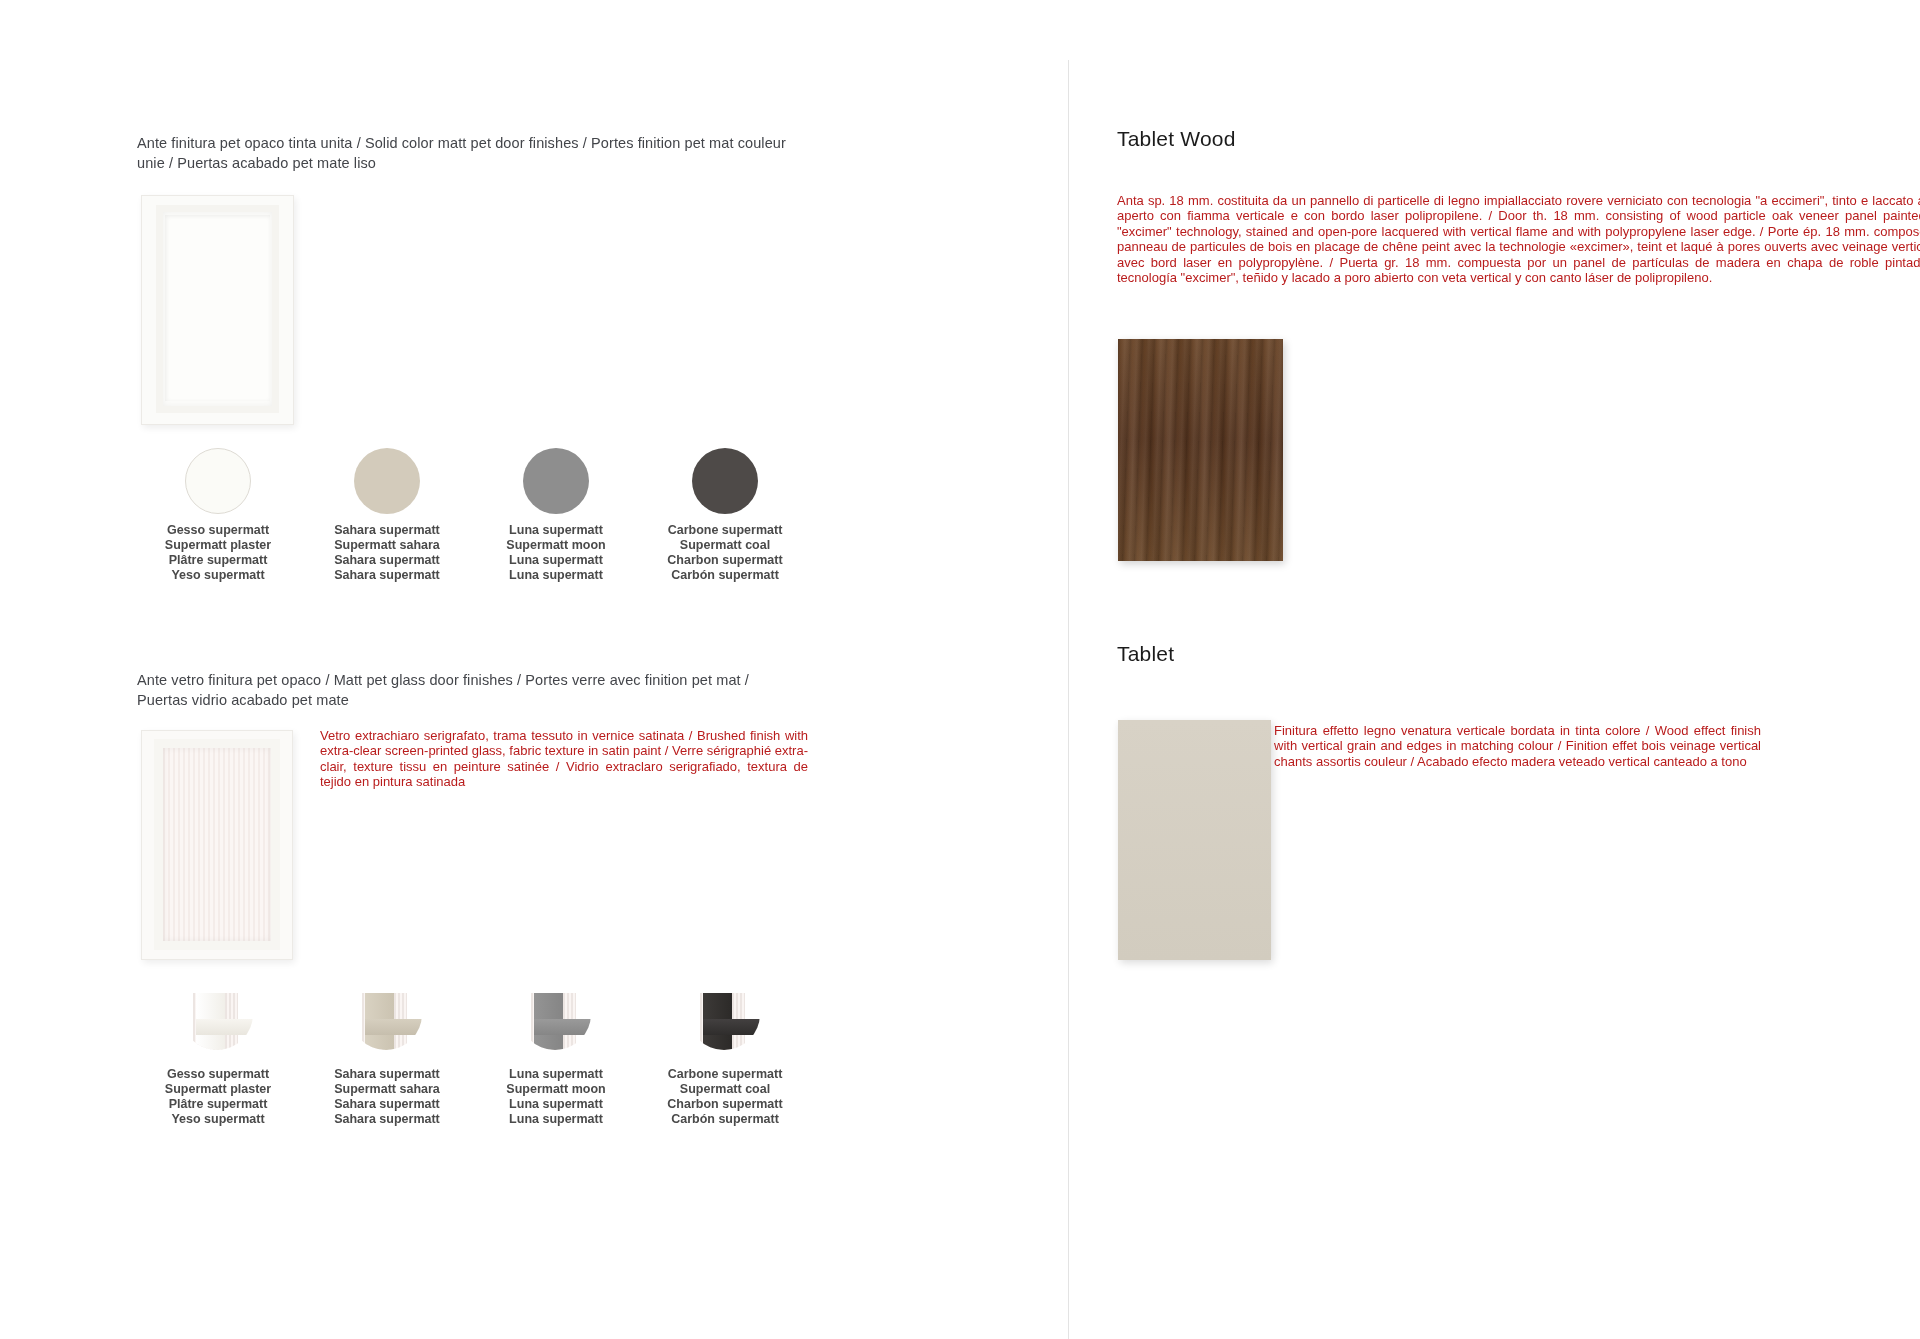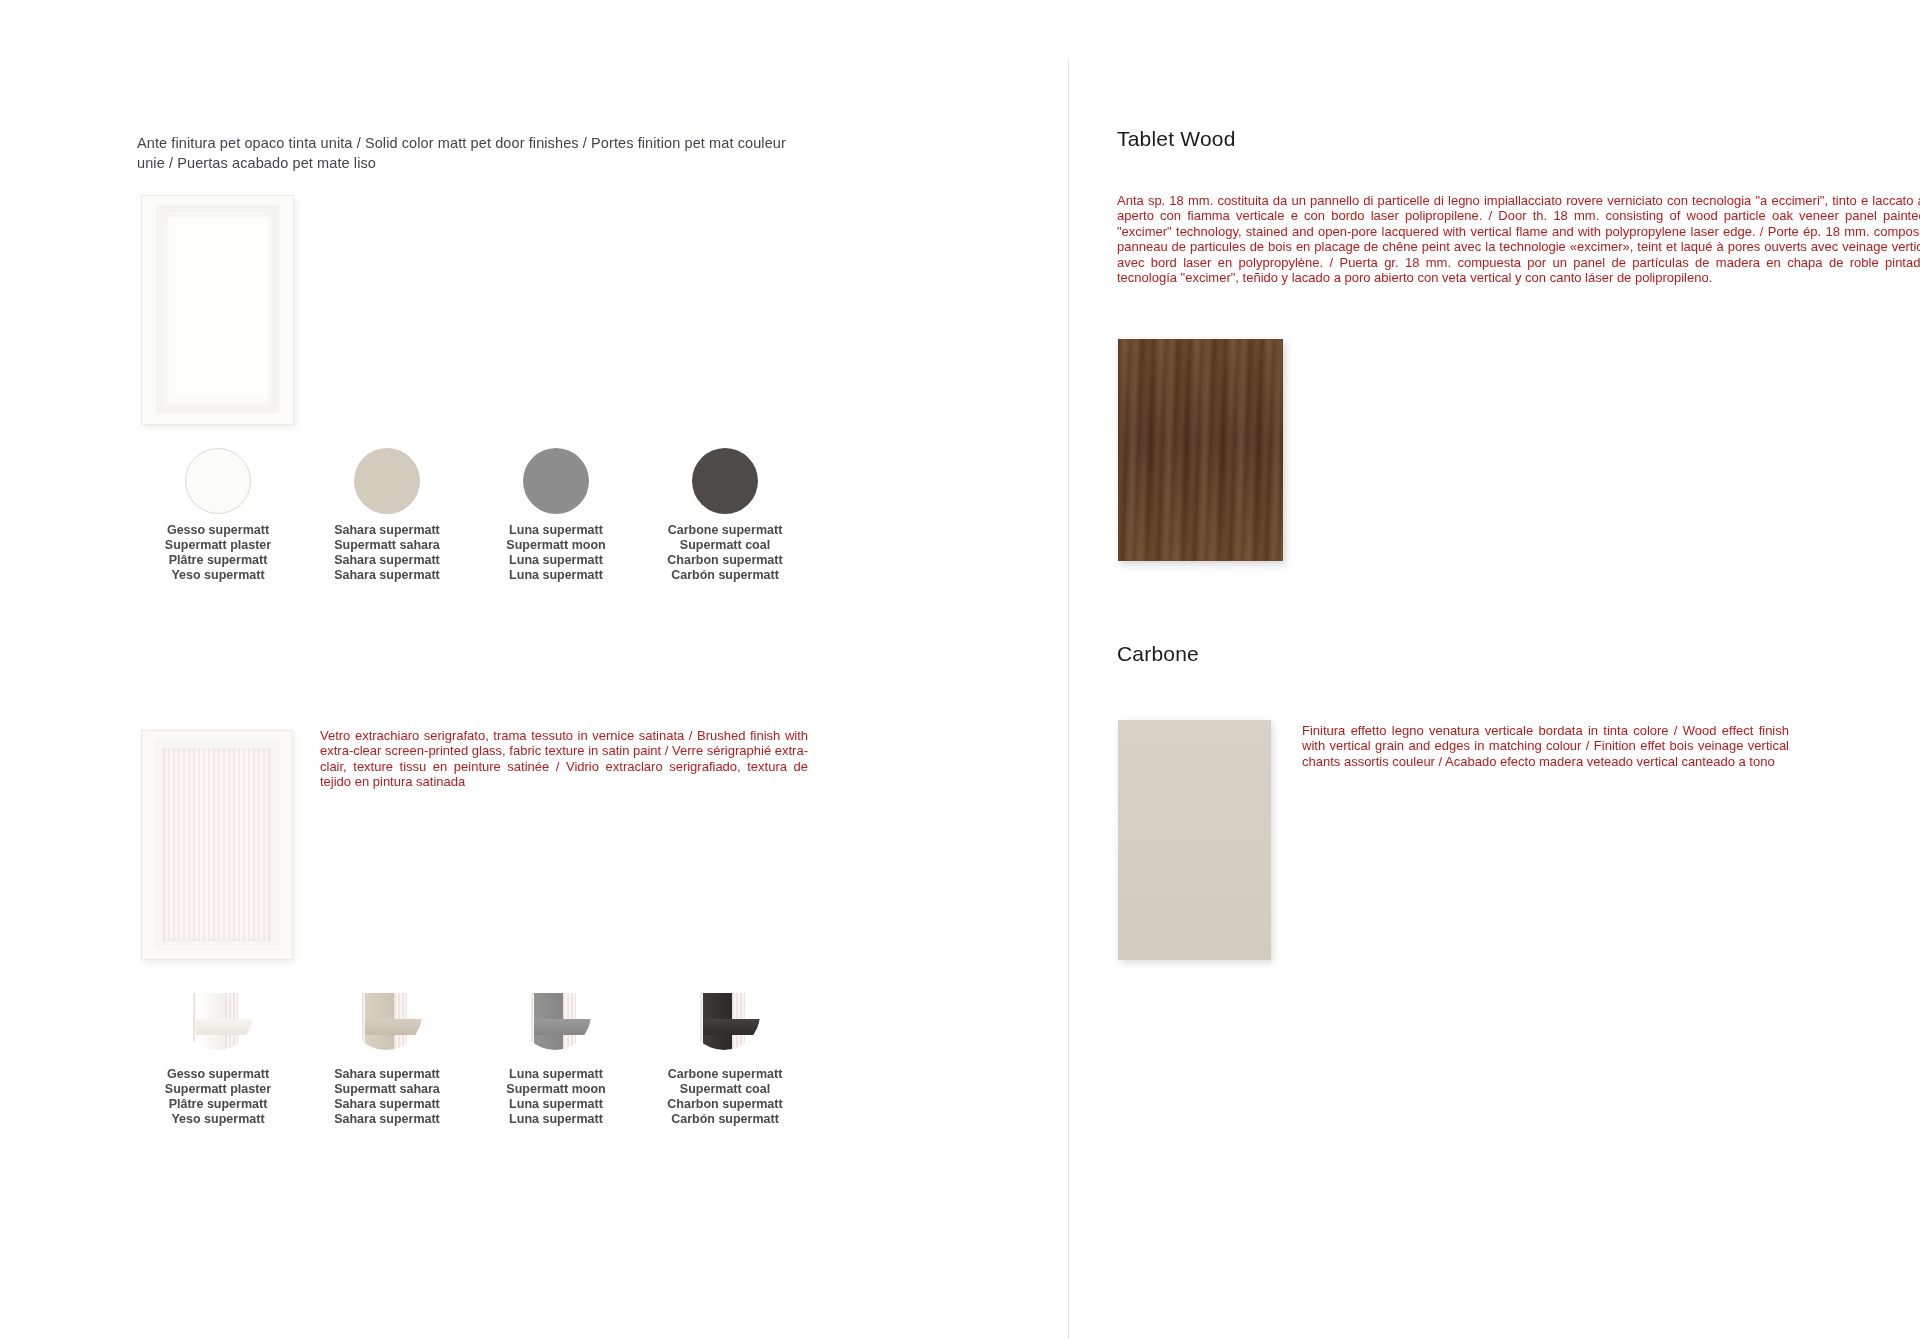--- a/index.html
+++ b/index.html
@@ -159,20 +159,21 @@
 Sahara supermatt</div>
     <div class="sw-label" style="left:401px; top:448px; width:160px;">Luna supermatt
 Supermatt moon
 Luna supermatt
 Luna supermatt</div>
     <div class="sw-label" style="left:570px; top:448px; width:160px;">Carbone supermatt
 Supermatt coal
 Charbon supermatt
 Carbón supermatt</div>
 
+    <div class="sec-heading" style="left:62px; top:595px; width:660px;">Ante vetro finitura pet opaco  / Matt pet glass door finishes / Portes verre avec finition pet mat / Puertas vidrio acabado pet mate</div>
 
     <div class="door-glass" style="left:66px; top:655px; width:152px; height:230px;"></div>
 
     <div class="body-copy" style="left:245px; top:653px; width:488px;">Vetro extrachiaro serigrafato, trama tessuto in vernice satinata / Brushed finish with extra-clear screen-printed glass, fabric texture in satin paint / Verre sérigraphié extra-clair, texture tissu en peinture satinée / Vidrio extraclaro serigrafiado, textura de tejido en pintura satinada</div>
 
     <div class="glass-sw" style="left:106px; top:903px;">
       <div class="pane"></div>
       <div class="frame" style="background:linear-gradient(90deg,#ffffff,#f1efe9);"></div>
       <div class="lip" style="background:linear-gradient(180deg,#f7f5f0,#e9e6de);"></div>
     </div>
@@ -213,23 +214,23 @@
   </div>
 
   <div class="right">
 
     <div class="big-title" style="left:33px; top:52px;">Tablet Wood</div>
 
     <div class="body-copy" style="left:33px; top:118px; width:838px;">Anta sp. 18 mm. costituita da un pannello di particelle di legno impiallacciato rovere verniciato con tecnologia "a eccimeri", tinto e laccato a poro aperto con fiamma verticale e con bordo laser polipropilene. / Door th. 18 mm. consisting of wood particle oak veneer panel painted with "excimer" technology, stained and open-pore lacquered with vertical flame and with polypropylene laser edge. / Porte ép. 18 mm. composé d'un panneau de particules de bois en placage de chêne peint avec la technologie «excimer», teint et laqué à pores ouverts avec veinage verticale et avec bord laser en polypropylène. / Puerta gr. 18 mm. compuesta por un panel de partículas de madera en chapa de roble pintado con tecnología "excimer", teñido y lacado a poro abierto con veta vertical y con canto láser de polipropileno.</div>
 
     <div class="wood-panel oak" style="left:34px; top:264px; width:165px; height:222px;"></div>
 
-    <div class="big-title" style="left:33px; top:567px;">Carbone</div>
+    <div class="big-title" style="left:33px; top:567px;">Tablet</div>
 
 
     <div class="melamine-panel" style="left:34px; top:645px; width:153px; height:240px;"></div>
 
-    <div class="body-copy" style="left:218px; top:648px; width:487px;">Finitura effetto legno venatura verticale bordata in tinta colore / Wood effect finish with vertical grain and edges in matching colour / Finition effet bois veinage vertical chants assortis couleur / Acabado efecto madera veteado vertical canteado a tono</div>
+    <div class="body-copy" style="left:190px; top:648px; width:487px;">Finitura effetto legno venatura verticale bordata in tinta colore / Wood effect finish with vertical grain and edges in matching colour / Finition effet bois veinage vertical chants assortis couleur / Acabado efecto madera veteado vertical canteado a tono</div>
 
     <div class="pagenum" style="left:827px; top:1288px;">167</div>
   </div>
 
 </div>
 
 </body></html>

